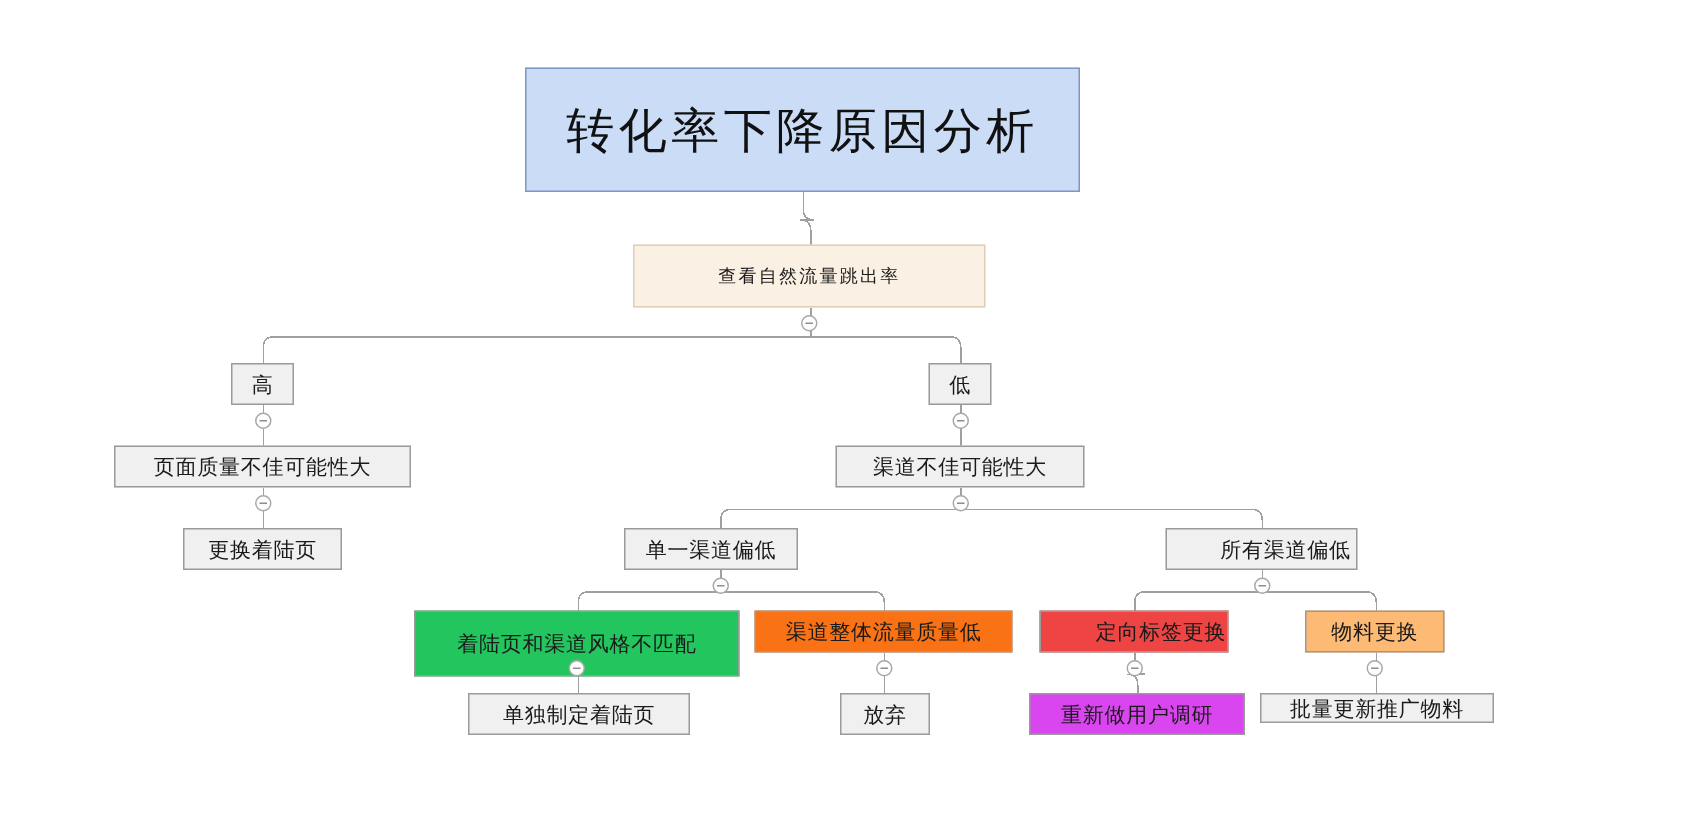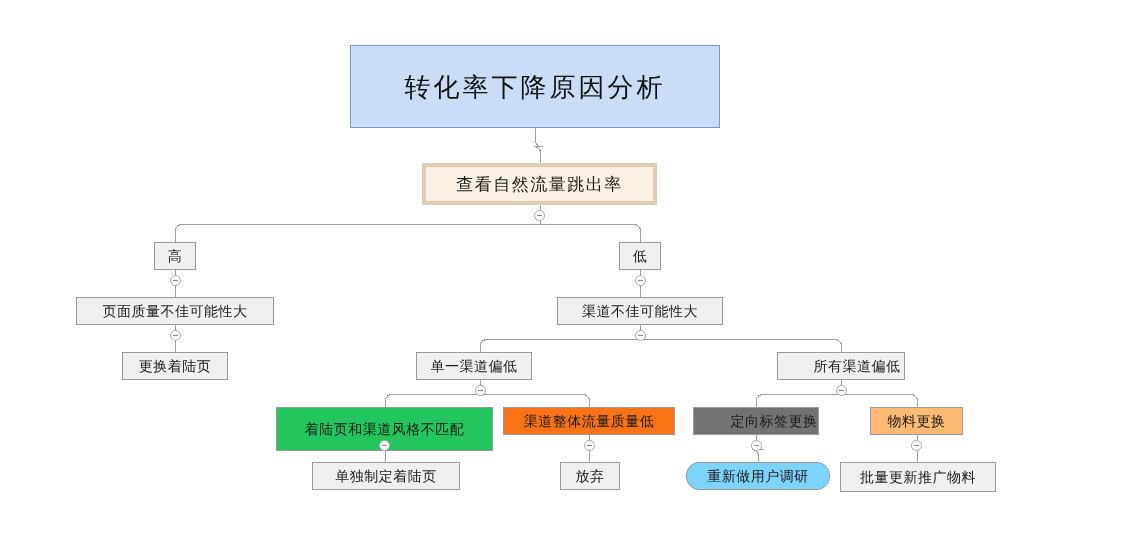--- a/index.html
+++ b/index.html
@@ -38,28 +38,28 @@
     color: #1a1a1a;
     background: #f0f0f0;
     border: 1px solid #9a9a9a;
     font-size: 14px;
     line-height: 1;
     letter-spacing: 0.5px;
   }
   .node.root {
     background: #cbdcf7;
     border: 1px solid #7e97c4;
-    font-size: 26px;
+    font-size: 32px;
     letter-spacing: 3px;
     color: #111111;
   }
   .node.cream {
     background: #fbf0e4;
-    border: 4px solid #ef4444;
-    font-size: 17px;
+    border: 1px solid #ef4444;
+    font-size: 12px;
     letter-spacing: 1.5px;
     color: #1a1a1a;
   }
   .toggle {
     position: absolute;
     width: 11px;
     height: 11px;
     box-sizing: border-box;
     border: 1px solid #a8a8a8;
     border-radius: 50%;
@@ -115,22 +115,22 @@
       <div class="toggle" style="left: 634.5px; top: 330px;"></div>
       <div class="node gray" style="left: 122px; top: 352px; width: 106px; height: 28px; background: rgb(240, 240, 240); border-color: rgb(154, 154, 154);">更换着陆页</div>
       <div class="node gray" style="left: 416px; top: 352px; width: 116px; height: 28px; background: rgb(240, 240, 240); border-color: rgb(154, 154, 154);">单一渠道偏低</div>
       <div class="toggle" style="left: 474.5px; top: 385px;"></div>
       <div class="node gray" style="left: 777px; top: 352px; width: 128px; height: 28px; background: rgb(240, 240, 240); border-color: rgb(154, 154, 154); padding-left: 32px;">所有渠道偏低</div>
       <div class="toggle" style="left: 835.5px; top: 385px;"></div>
       <div class="node gray" style="left: 276px; top: 407px; width: 217px; height: 44px; background: #22c55e; border-color: rgb(154, 154, 154);">着陆页和渠道风格不匹配</div>
       <div class="toggle" style="left: 379px; top: 440px;"></div>
       <div class="node gray" style="left: 503px; top: 407px; width: 172px; height: 28px; background: #f97316; border-color: rgb(154, 154, 154);">渠道整体流量质量低</div>
       <div class="toggle" style="left: 583.5px; top: 440px;"></div>
-      <div class="node gray" style="left: 693px; top: 407px; width: 126px; height: 28px; background: #737373; border-color: rgb(154, 154, 154); padding-left: 36px;">定向标签更换</div>
+      <div class="node gray" style="left: 693px; top: 407px; width: 126px; height: 28px; background: #ef4444; border-color: rgb(154, 154, 154); padding-left: 36px;">定向标签更换</div>
       <div class="toggle" style="left: 750.5px; top: 440px;"></div>
       <div class="node gray" style="left: 870px; top: 407px; width: 93px; height: 28px; background: #fdba74; border-color: rgb(154, 154, 154);">物料更换</div>
       <div class="toggle" style="left: 911px; top: 440px;"></div>
       <div class="node gray" style="left: 312px; top: 462px; width: 148px; height: 28px; background: rgb(240, 240, 240); border-color: rgb(154, 154, 154);">单独制定着陆页</div>
       <div class="node gray" style="left: 560px; top: 462px; width: 60px; height: 28px; background: rgb(240, 240, 240); border-color: rgb(154, 154, 154);">放弃</div>
-      <div class="node gray" style="left: 686px; top: 462px; width: 144px; height: 28px; background: #7dd3fc; border-color: rgb(154, 154, 154); border-radius: 13px;">重新做用户调研</div>
-      <div class="node gray" style="left: 840px; top: 462px; width: 156px; height: 30px; background: rgb(240, 240, 240); border-color: rgb(154, 154, 154);">批量更新推广物料</div>
+      <div class="node gray" style="left: 686px; top: 462px; width: 144px; height: 28px; background: #d946ef; border-color: rgb(154, 154, 154);">重新做用户调研</div>
+      <div class="node gray" style="left: 840px; top: 462px; width: 156px; height: 20px; background: rgb(240, 240, 240); border-color: rgb(154, 154, 154);">批量更新推广物料</div>
     </div>
 </div>
 
 </body></html>

